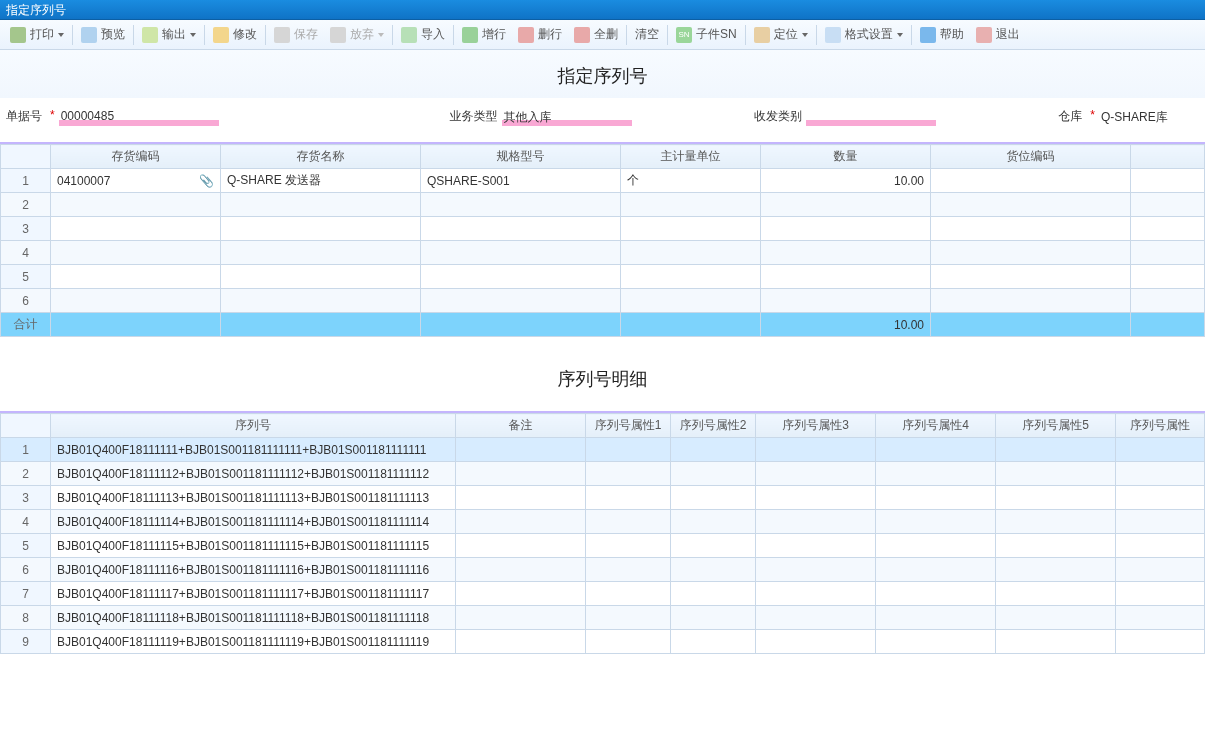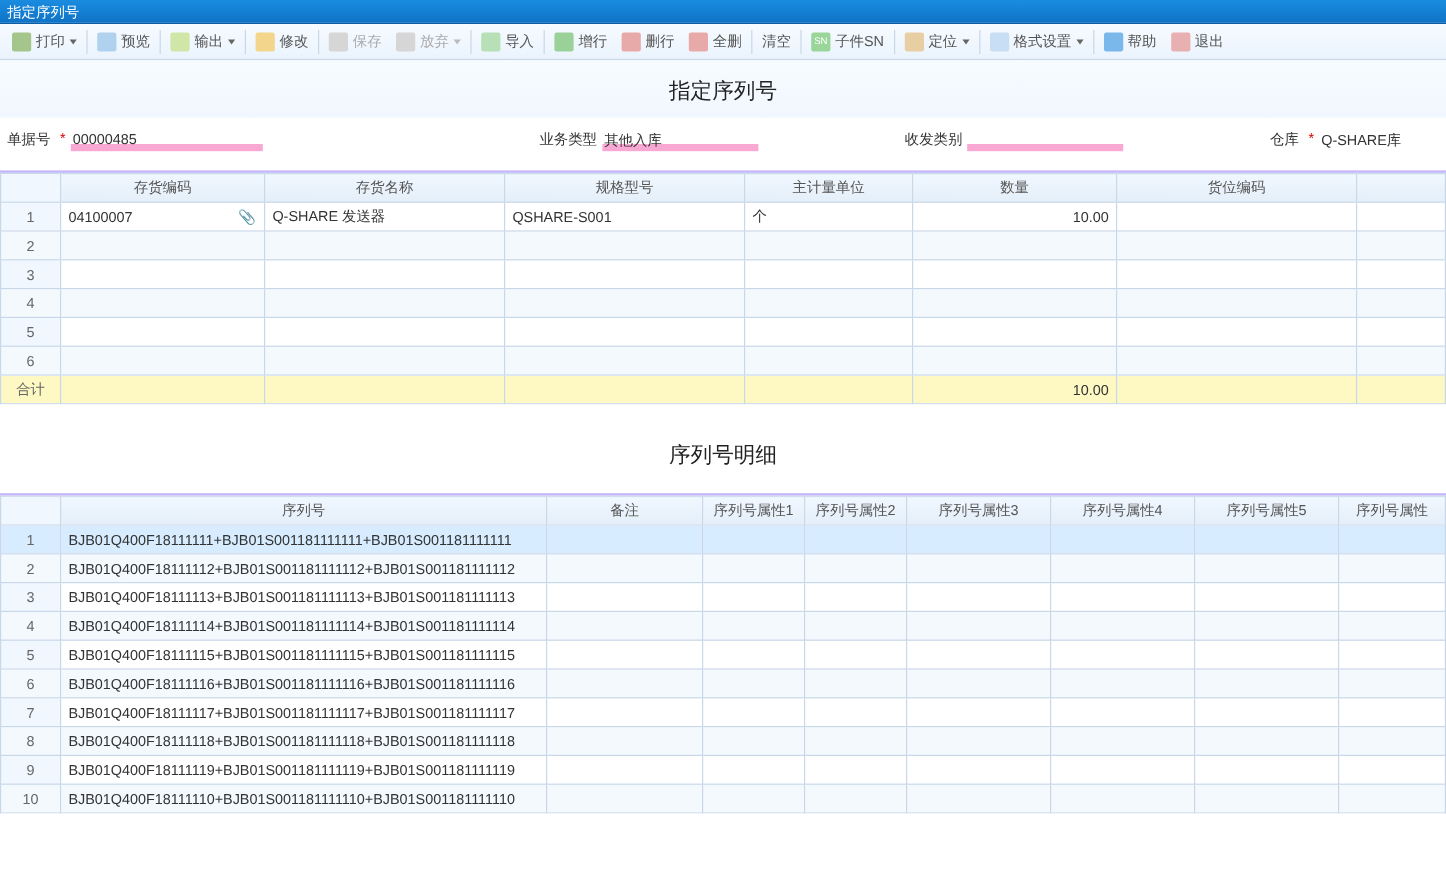--- a/index.html
+++ b/index.html
@@ -28,21 +28,21 @@
     .w100{min-width:100px}
     .spacer{flex:1}
 
     .grid-wrap { border-top:2px solid #c4b5fd; margin-top:10px;}
     table.grid { border-collapse: collapse; width: 100%; table-layout: fixed; }
     table.grid th, table.grid td { border: 1px solid #c9d8e8; height: 24px; padding: 0 6px; font-size: 12px; overflow:hidden; white-space:nowrap;}
     table.grid th { background: linear-gradient(#f0f7ff,#e4eff9); font-weight: normal; color: #555; text-align: center; }
     table.grid .rownum { width: 50px; text-align: center; background: #f0f7ff; color:#666;}
     table.grid tr.alt td { background:#f4f9fe; }
     table.grid tr.sel td { background:#d7ecff; }
-    table.grid tr.total td { background:#fef9c3; }
+    table.grid tr.total td { background:#7dd3fc; }
     .num { text-align:right; }
     .clip-icon{color:#888;float:right}
 
     
     .i-print{background:#a4c68c} .i-prev{background:#b0d2ef} .i-out{background:#cfe6a7}
     .i-edit{background:#f3d68c} .i-save{background:#d6d6d6} .i-disc{background:#d6d6d6}
     .i-imp{background:#b7e0b7} .i-add{background:#99d199} .i-del{background:#e8a9a9} .i-sn{background:#9ad69a;font-size:8px;color:#fff;text-align:center;line-height:16px}
     .i-loc{background:#e8cfa3} .i-fmt{background:#c8def4} .i-help{background:#7ab8ec;border-radius:50%}
     .i-exit{background:#e8b0b0}
     .i-del2{background:#e8a9a9}
@@ -384,26 +384,15 @@
           <td class="rownum">9</td>
           <td>BJB01Q400F18111119+BJB01S001181111119+BJB01S001181111119</td>
           <td></td>
           <td></td>
           <td></td>
           <td></td>
           <td></td>
           <td></td>
           <td></td>
         </tr>
-        <tr class="alt">
-          <td class="rownum">10</td>
-          <td>BJB01Q400F18111110+BJB01S001181111110+BJB01S001181111110</td>
-          <td></td>
-          <td></td>
-          <td></td>
-          <td></td>
-          <td></td>
-          <td></td>
-          <td></td>
-        </tr>
       </tbody>
 </table>
 </div>
 
 </body></html>

